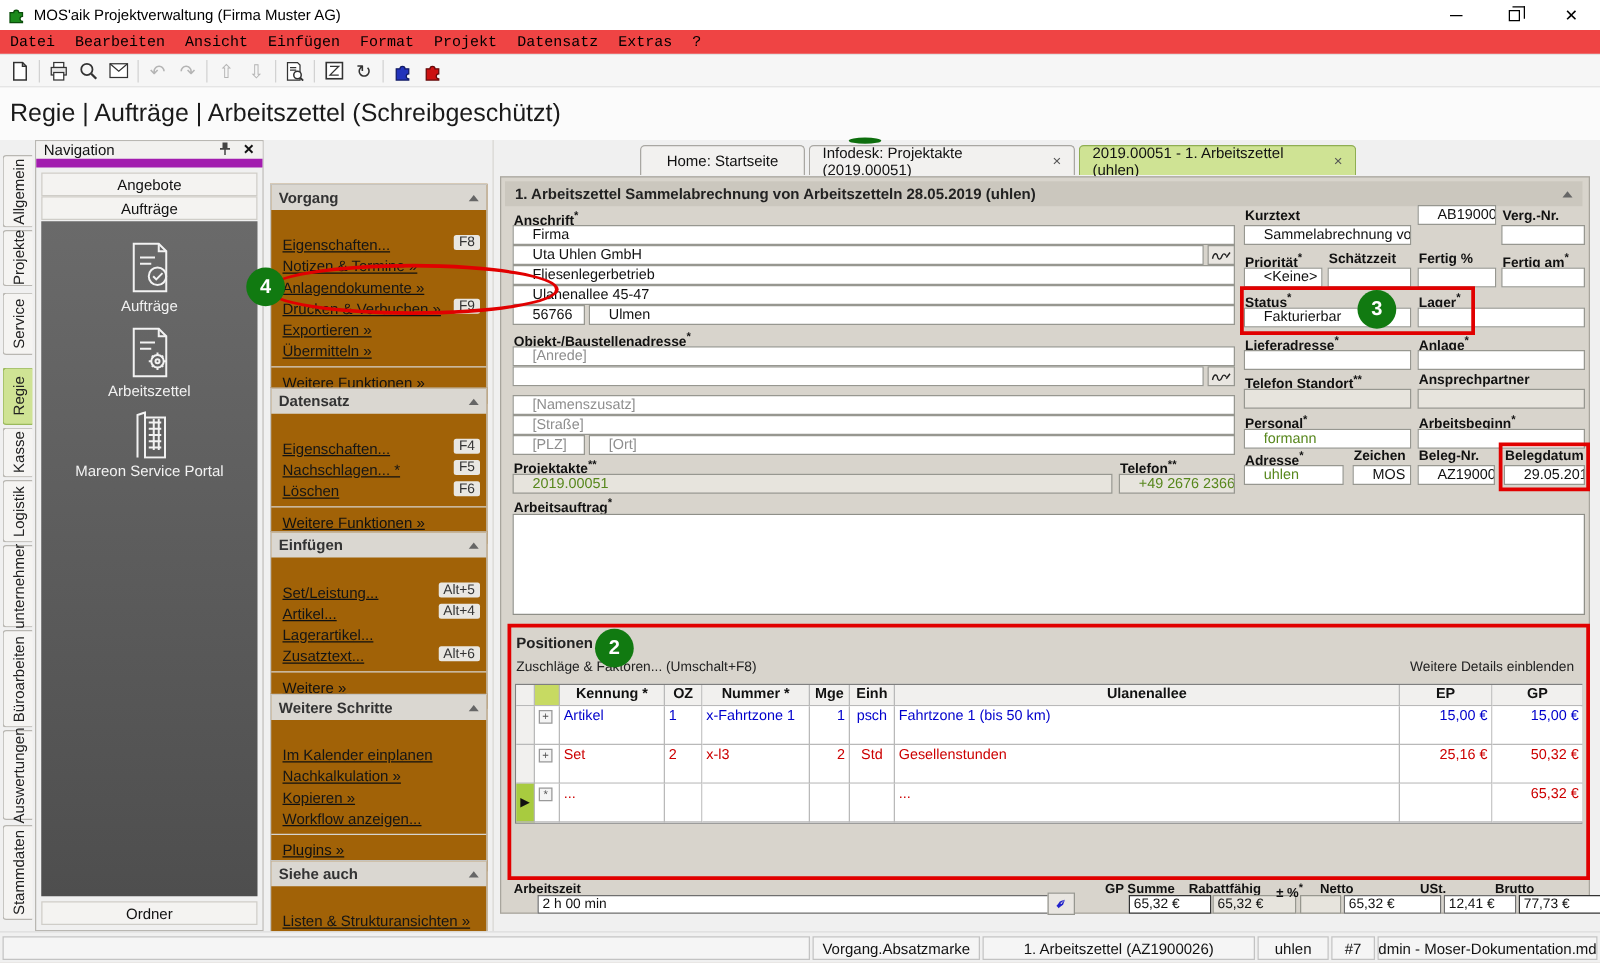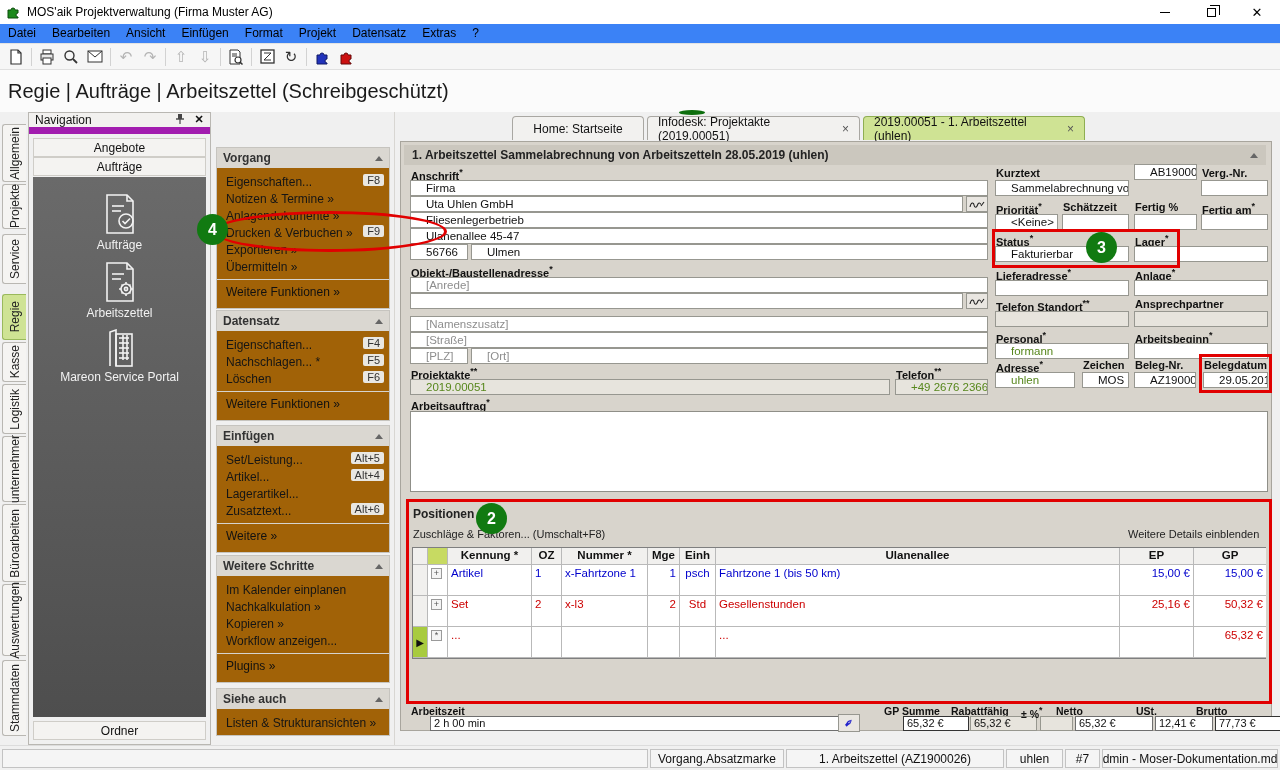--- a/index.html
+++ b/index.html
@@ -11,21 +11,21 @@
   .titlebar { position:absolute; left:0; top:0; width:1280px; height:24px; background:#ffffff; display:flex; align-items:center; }
   .titlebar .apptitle { font-size:12px; margin-left:6px; color:#000; }
   .winbtns { position:absolute; right:0; top:0; height:24px; display:flex; }
   .winbtn { width:46px; height:24px; display:flex; align-items:center; justify-content:center; }
   .min-glyph { width:10px; height:1px; background:#000; display:block; }
   .restore-glyph { position:relative; width:9px; height:9px; border:1px solid #000; background:#fff; }
   .restore-glyph:before { content:""; position:absolute; left:2px; top:-4px; width:9px; height:9px; border:1px solid #000; border-bottom:none; border-left:none; }
   .close-glyph { font-size:13px; color:#000; }
 
   
-  .menubar { position:absolute; left:0; top:24px; width:1280px; height:20px; background:#3b82f6; display:flex; border-bottom:1px solid #e3e3e3; }
+  .menubar { position:absolute; left:0; top:24px; width:1280px; height:20px; background:#ef4444; display:flex; align-items:center; border-bottom:1px solid #e3e3e3;font-family:Liberation Mono, monospace; }
   .menubar .mitem { font-size:12px; padding:2px 8px; color:#000; }
 
   
   .toolbar { position:absolute; left:0; top:44px; width:1280px; height:26px; background:#f6f6f6; display:flex; align-items:center; border-bottom:1px solid #e0e0e0; padding-left:4px; }
   .tbtn { width:24px; height:22px; display:flex; align-items:center; justify-content:center; font-size:15px; color:#333; }
   .tbtn.gray { color:#b4b4b4; }
   .tsep { width:1px; height:18px; background:#d2d2d2; margin:0 3px; }
 
   
   .breadcrumb { position:absolute; left:0; top:70px; width:1280px; height:42px; background:#fbfbfb; display:flex; align-items:center; }
@@ -47,21 +47,21 @@
   .navitem { position:absolute; left:0; width:173px; text-align:center; color:#f2f2f2; font-size:12px; }
   .navitem .nicon { display:flex; justify-content:center; margin-bottom:3px; }
   .navfooter { position:absolute; left:4px; top:608px; width:173px; height:19px; background:#f4f3f1; border:1px solid #cfcdc8; display:flex; align-items:center; justify-content:center; font-size:12px; }
 
   
   .actionpanel { position:absolute; left:211px; top:112px; width:184px; height:633px; background:#f0f0f0; border-right:1px solid #d8d6d2; }
   .agroup { position:absolute; left:5px; width:174px; background:#a16207; border:1px solid #c6c4bf; }
   .aghead { height:20px; background:#dad7d1; display:flex; align-items:center; padding:0 6px; }
   .aghead .agtitle { font-size:12px; font-weight:bold; color:#333; flex:1; }
   .tri-up { width:0; height:0; border-left:4px solid transparent; border-right:4px solid transparent; border-bottom:5px solid #666; }
-  .agbody { padding:5px 0 4px 0; }
+  .agbody { padding:19px 0 4px 0;text-decoration:underline; }
   .aitem { position:relative; height:17px; display:flex; align-items:center; padding-left:9px; font-size:12px; color:#151515; white-space:nowrap; }
   .aitem .sc { position:absolute; right:5px; top:1px; background:#e9e7e2; font-size:11px; padding:0 4px; border-radius:2px; color:#333; }
   .agfooter { border-top:1px solid #d6d4cf; margin-top:4px; padding:5px 0 5px 9px; font-size:12px; }
 
   
   .doctabs { position:absolute; left:395px; top:116px; width:885px; height:25px; }
   .dtab { position:absolute; top:0; height:24px; background:#f2f1ef; border:1px solid #a9a7a2; border-bottom:none; border-radius:4px 4px 0 0; display:flex; align-items:center; justify-content:center; font-size:12px; padding:0 10px; transform:skewX(0deg); }
   .dtab .x { margin-left:6px; color:#555; font-size:12px; }
   .dtab.active { background:#cfe394; border-color:#8fae52; font-weight:normal; }
 

